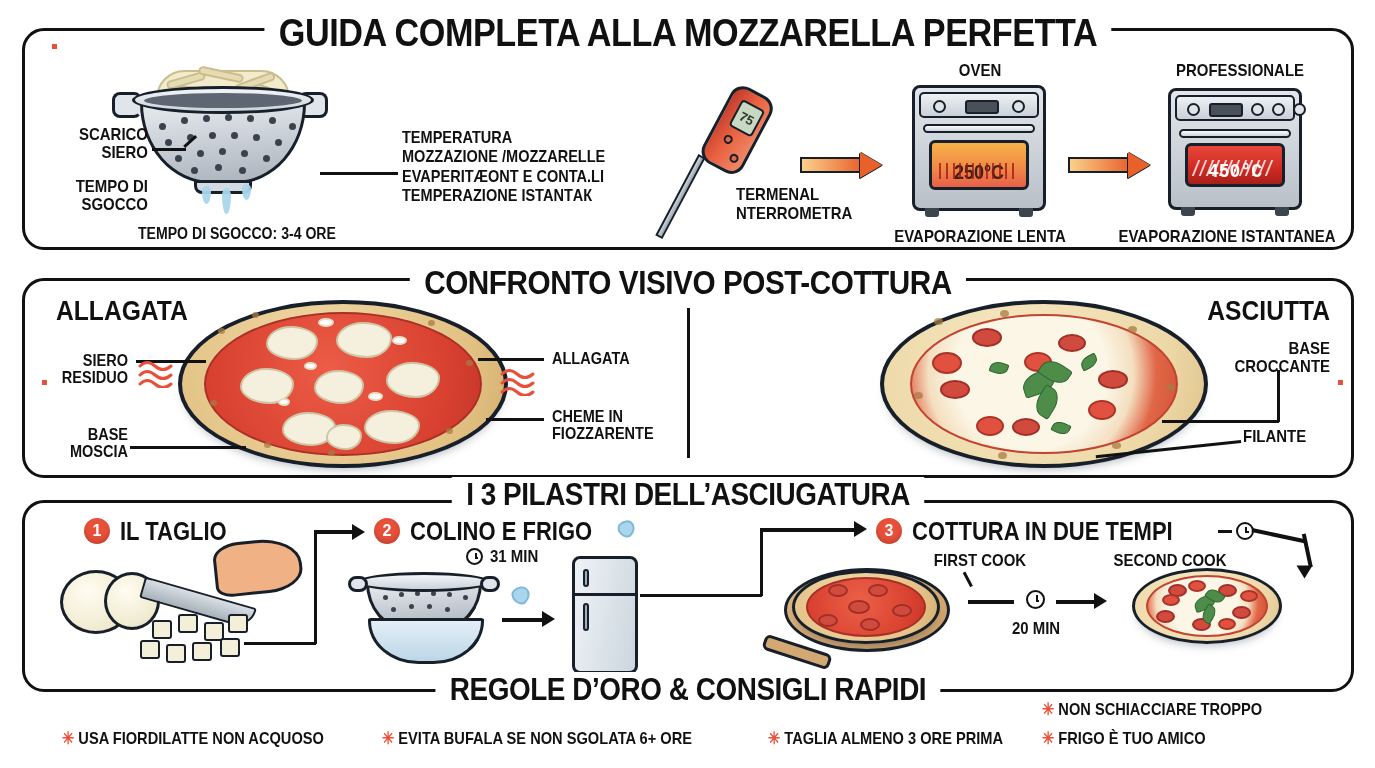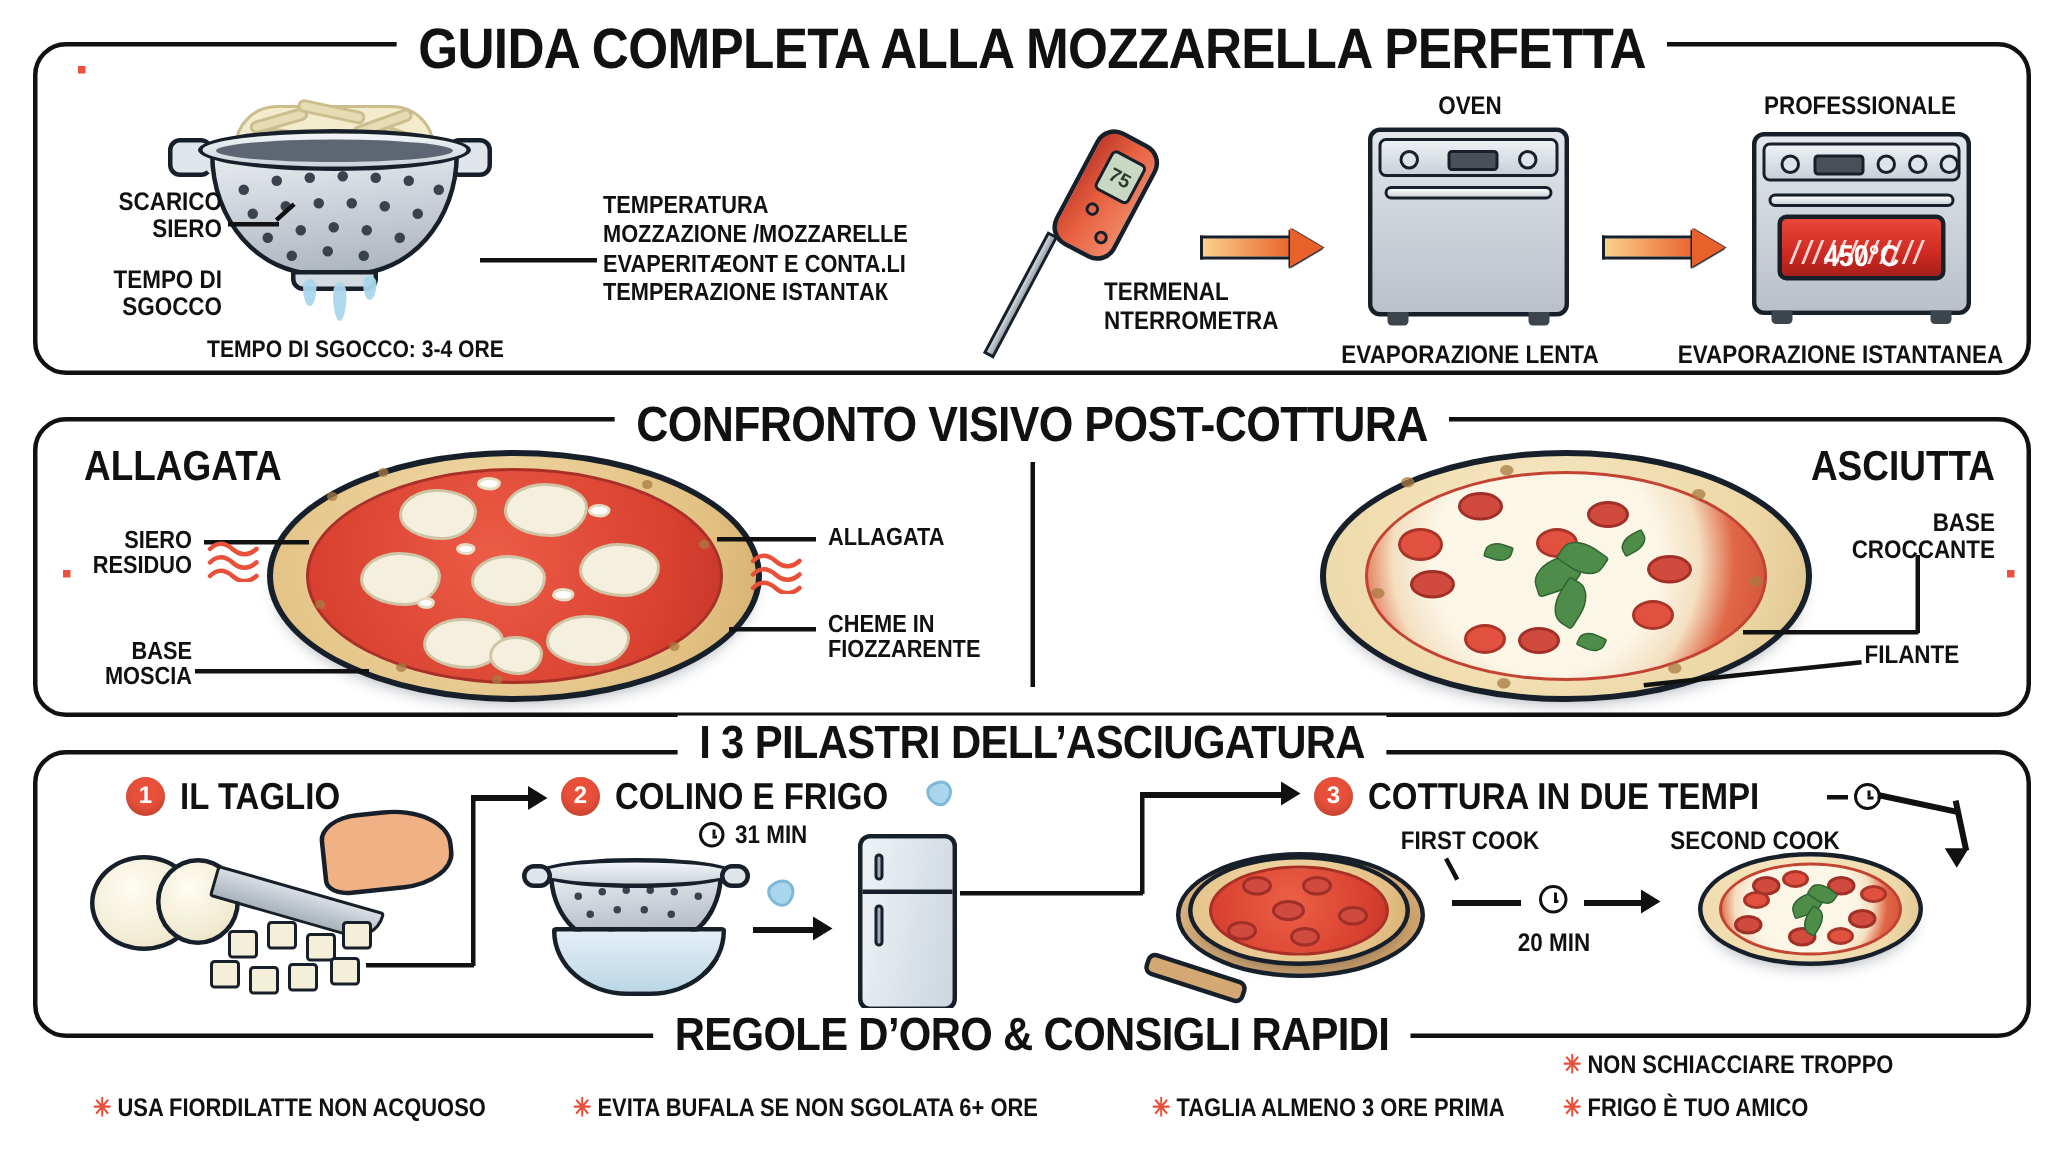--- a/index.html
+++ b/index.html
@@ -303,32 +303,50 @@
   </div>
 
   <div class="lbl c" style="left:890px; top:62px; width:180px; font-size:17px;">OVEN</div>
   <div class="oven" style="left:912px; top:85px; width:134px; height:126px;">
     <div class="oven-top">
       <div class="knob" style="left:12px;"></div>
       <div class="disp" style="left:44px;"></div>
       <div class="knob" style="right:12px;"></div>
     </div>
     <div class="oven-bar" style="top:36px;"></div>
+    <div class="oven-win" style="left:14px; right:14px; top:52px; bottom:18px;
+         background:linear-gradient(180deg,#f6b248,#f08a46 55%,#e8614a);">
+      <div class="temp" style="top:18px; font-size:20px; color:#3a2410;">250°C</div>
+      <div class="rack">
+        <i style="left:2%;"></i>
+          <i style="left:10%;"></i>
+          <i style="left:18%;"></i>
+          <i style="left:26%;"></i>
+        <i style="left:34%;"></i>
+          <i style="left:42%;"></i>
+          <i style="left:50%;"></i>
+          <i style="left:58%;"></i>
+        <i style="left:66%;"></i>
+          <i style="left:74%;"></i>
+          <i style="left:82%;"></i>
+          <i style="left:90%;"></i>
+      </div>
+    </div>
     <div class="leg" style="left:10px;"></div>
       <div class="leg" style="right:10px;"></div>
   </div>
   <div class="lbl c" style="left:868px; top:228px; width:224px; font-size:17px;">EVAPORAZIONE LENTA</div>
 
   <div class="arrow-fat" style="left:1068px; top:152px; width:82px;">
     <div class="shaft"></div>
       <div class="head"></div>
   </div>
 
   <div class="lbl c" style="left:1140px; top:62px; width:200px; font-size:17px;">PROFESSIONALE</div>
-  <div class="oven" style="left:1168px; top:88px; width:146px; height:122px;">
+  <div class="oven" style="left:1168px; top:88px; width:134px; height:122px;font-family:Liberation Mono, monospace;">
     <div class="oven-top">
       <div class="knob" style="left:10px;"></div>
       <div class="disp" style="left:32px;"></div>
       <div class="knob" style="left:74px;"></div>
       <div class="knob" style="left:95px;"></div>
       <div class="knob" style="left:116px;"></div>
     </div>
     <div class="oven-bar" style="top:38px;"></div>
     <div class="oven-win" style="left:14px; right:14px; top:52px; bottom:20px;
          background:linear-gradient(180deg,#e8473a,#cf2a22 60%,#a81f1a);">

